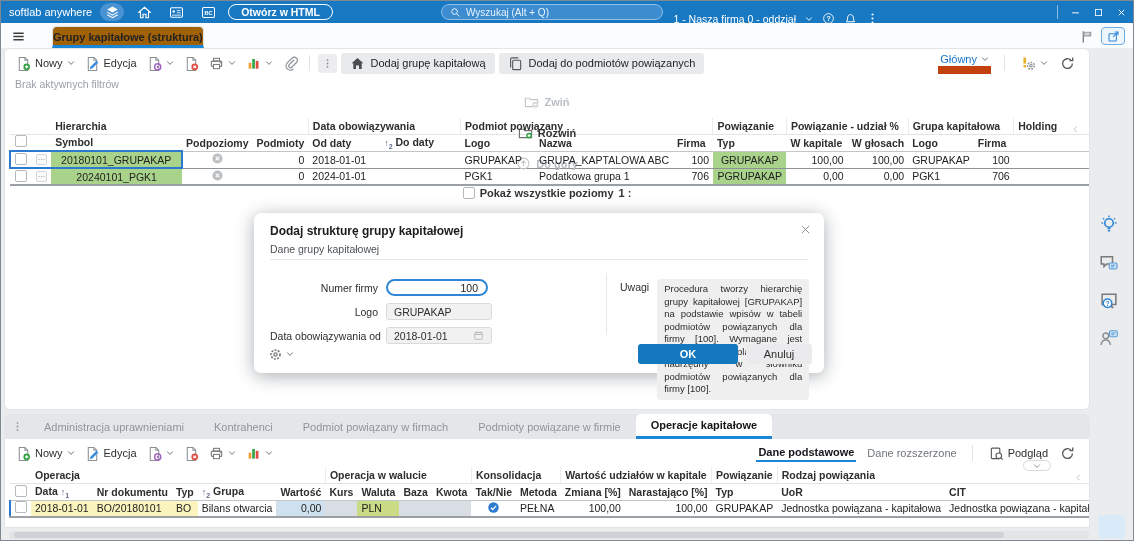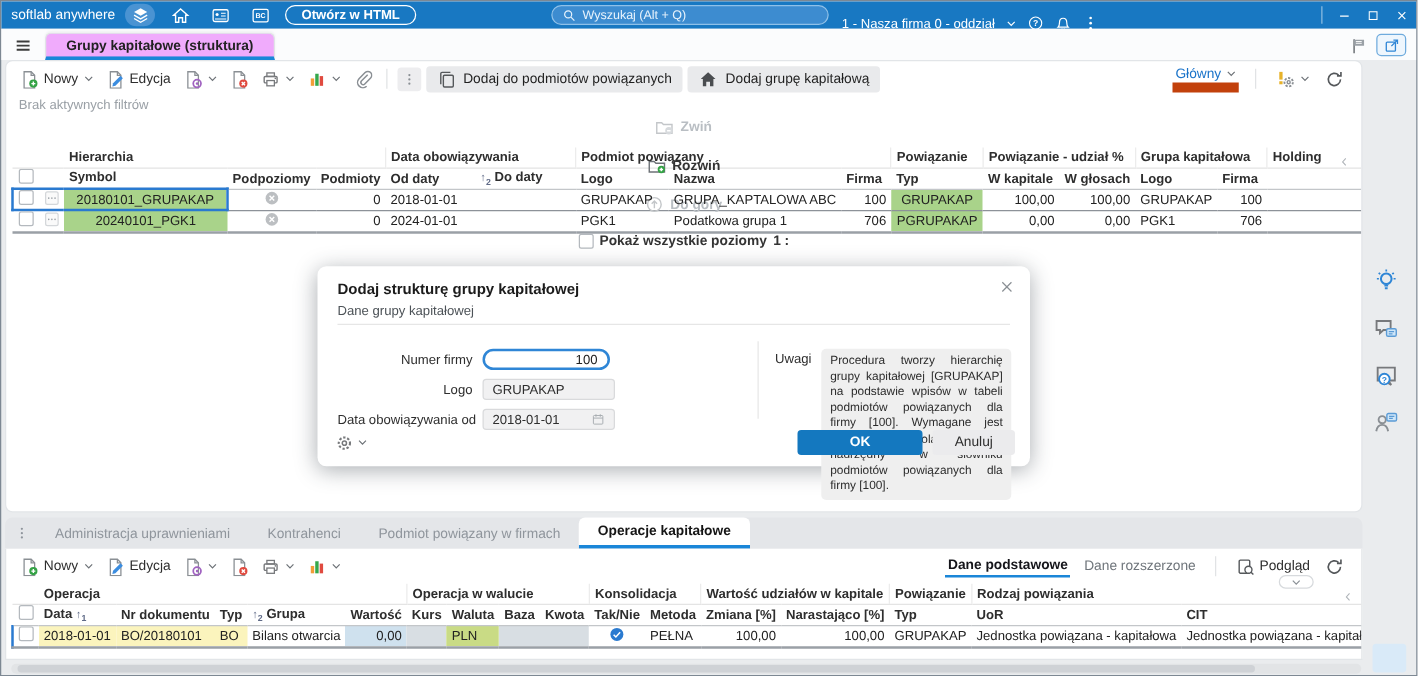--- a/index.html
+++ b/index.html
@@ -14,21 +14,21 @@
   .open-html{border:1px solid #fff;border-radius:9px;padding:1px 12px;font-size:10.5px;font-weight:bold;color:#fff;background:transparent;white-space:nowrap;}
   .search{position:absolute;left:440px;top:3px;width:222px;height:16px;background:#3d8cd0;border:1px solid #8fc0e8;border-radius:9px;display:flex;align-items:center;gap:5px;padding:0 8px;color:#e8f3fc;font-size:10px;}
   .tb-grp1{position:absolute;right:254px;top:0;height:35px;display:flex;align-items:center;gap:9px;color:#fff;}
   .tb-grp2{position:absolute;right:6px;top:0;height:22px;display:flex;align-items:center;gap:12px;color:#fff;}
   .tb-sep{width:1px;height:14px;background:rgba(255,255,255,.5);}
   .company{font-size:10.5px;white-space:nowrap;}
 
   
   .tabrow{position:relative;height:25px;background:#fbfcfd;display:flex;align-items:flex-end;}
   .hamburger{margin:0 8px 4px 10px;}
-  .doc-tab{margin-left:2px;padding:4px 16px 2px;background:#f0abfc;border:1px solid #e1e4e7;border-bottom:3px solid #1a86d8;border-radius:5px 5px 0 0;font-weight:bold;font-size:11px;box-shadow:0 -1px 2px rgba(0,0,0,.05);}
+  .doc-tab{margin-left:18px;padding:4px 0 2px;background:#a16207;border:1px solid #e1e4e7;border-bottom:3px solid #1a86d8;border-radius:5px 5px 0 0;font-weight:bold;font-size:11px;box-shadow:0 -1px 2px rgba(0,0,0,.05);}
   .tabrow-right{position:absolute;right:8px;top:4px;display:flex;align-items:center;gap:6px;}
   .share-box{width:24px;height:18px;border:1px solid #6fabdd;background:#eef6fd;border-radius:4px;display:flex;align-items:center;justify-content:center;}
 
   
   .main-card{position:absolute;left:3px;top:47px;width:1086px;height:362px;background:#fff;border:1px solid #e2e5e8;border-radius:6px;overflow:hidden;}
   .bottom-tabs{position:absolute;left:3px;top:413px;width:1086px;height:25px;background:#e4e6e9;border-radius:6px 6px 0 0;display:flex;align-items:stretch;padding-left:2px;}
   .bottom-card{position:absolute;left:3px;top:438px;width:1086px;height:89px;background:#fff;border:1px solid #e2e5e8;border-top:none;overflow:hidden;}
 
   
   .tb-row{display:flex;align-items:center;gap:4px;height:28px;padding:0 8px;}
@@ -326,33 +326,33 @@
             <svg viewBox="0 0 16 16" style="width:100%;height:100%;display:block">
               <circle cx="8" cy="3" r="1.3" fill="currentColor"></circle>
               <circle cx="8" cy="8" r="1.3" fill="currentColor"></circle>
               <circle cx="8" cy="13" r="1.3" fill="currentColor"></circle>
             </svg>
           </span>
         </span>
       <span class="gray-btn">
         <span class="ic">
             <svg viewBox="0 0 16 16" style="width:100%;height:100%;display:block">
+              <path d="M8 2 14.3 7.7h-1.8v6.1H9.6V10H6.4v3.8H3.5V7.7H1.7Z" fill="#4a4d50"></path>
+            </svg>
+          </span>
+        <span>Dodaj grupę kapitałową</span>
+      </span>
+      <span class="gray-btn">
+        <span class="ic">
+            <svg viewBox="0 0 16 16" style="width:100%;height:100%;display:block">
               <rect x="5" y="4.5" width="8.5" height="10" rx="1" fill="none" stroke="#55585b" stroke-width="1.2"></rect>
               <path d="M11 2H3.9A1.1 1.1 0 0 0 2.8 3.1V12.2" fill="none" stroke="#55585b" stroke-width="1.2"></path>
             </svg>
           </span>
         <span>Dodaj do podmiotów powiązanych</span>
-      </span>
-      <span class="gray-btn">
-        <span class="ic">
-            <svg viewBox="0 0 16 16" style="width:100%;height:100%;display:block">
-              <path d="M8 2 14.3 7.7h-1.8v6.1H9.6V10H6.4v3.8H3.5V7.7H1.7Z" fill="#4a4d50"></path>
-            </svg>
-          </span>
-        <span>Dodaj grupę kapitałową</span>
       </span>
       <span class="tb-right">
         <span class="view-sel">
           <span>Główny</span>
           <span class="ic ic8 chev">
               <svg viewBox="0 0 16 16" style="width:100%;height:100%;display:block">
                 <path d="M2.5 5 8 10.8 13.5 5" fill="none" stroke="currentColor" stroke-width="1.9"></path>
               </svg>
             </span>
         </span>
@@ -596,20 +596,21 @@
           <svg viewBox="0 0 16 16" style="width:100%;height:100%;display:block">
             <circle cx="8" cy="3" r="1.3" fill="currentColor"></circle>
             <circle cx="8" cy="8" r="1.3" fill="currentColor"></circle>
             <circle cx="8" cy="13" r="1.3" fill="currentColor"></circle>
           </svg>
         </span>
       </span>
     <span class="btab">Administracja uprawnieniami</span>
     <span class="btab">Kontrahenci</span>
     <span class="btab">Podmiot powiązany w firmach</span>
+    <span class="btab">Podmioty powiązane w firmie</span>
     <span class="btab active">Operacje kapitałowe</span>
   </div>
 
   <div class="bottom-card">
     <div class="tb-row">
       <span class="tbtn">
         <span class="ic">
             <svg viewBox="0 0 16 16" style="width:100%;height:100%;display:block">
               <path d="M3.5 1.5h6l3 3v11h-9z" fill="#fff" stroke="#8a8f94" stroke-width="1.1"></path>
               <path d="M9.5 1.5v3h3" fill="none" stroke="#8a8f94" stroke-width="1.1"></path>

